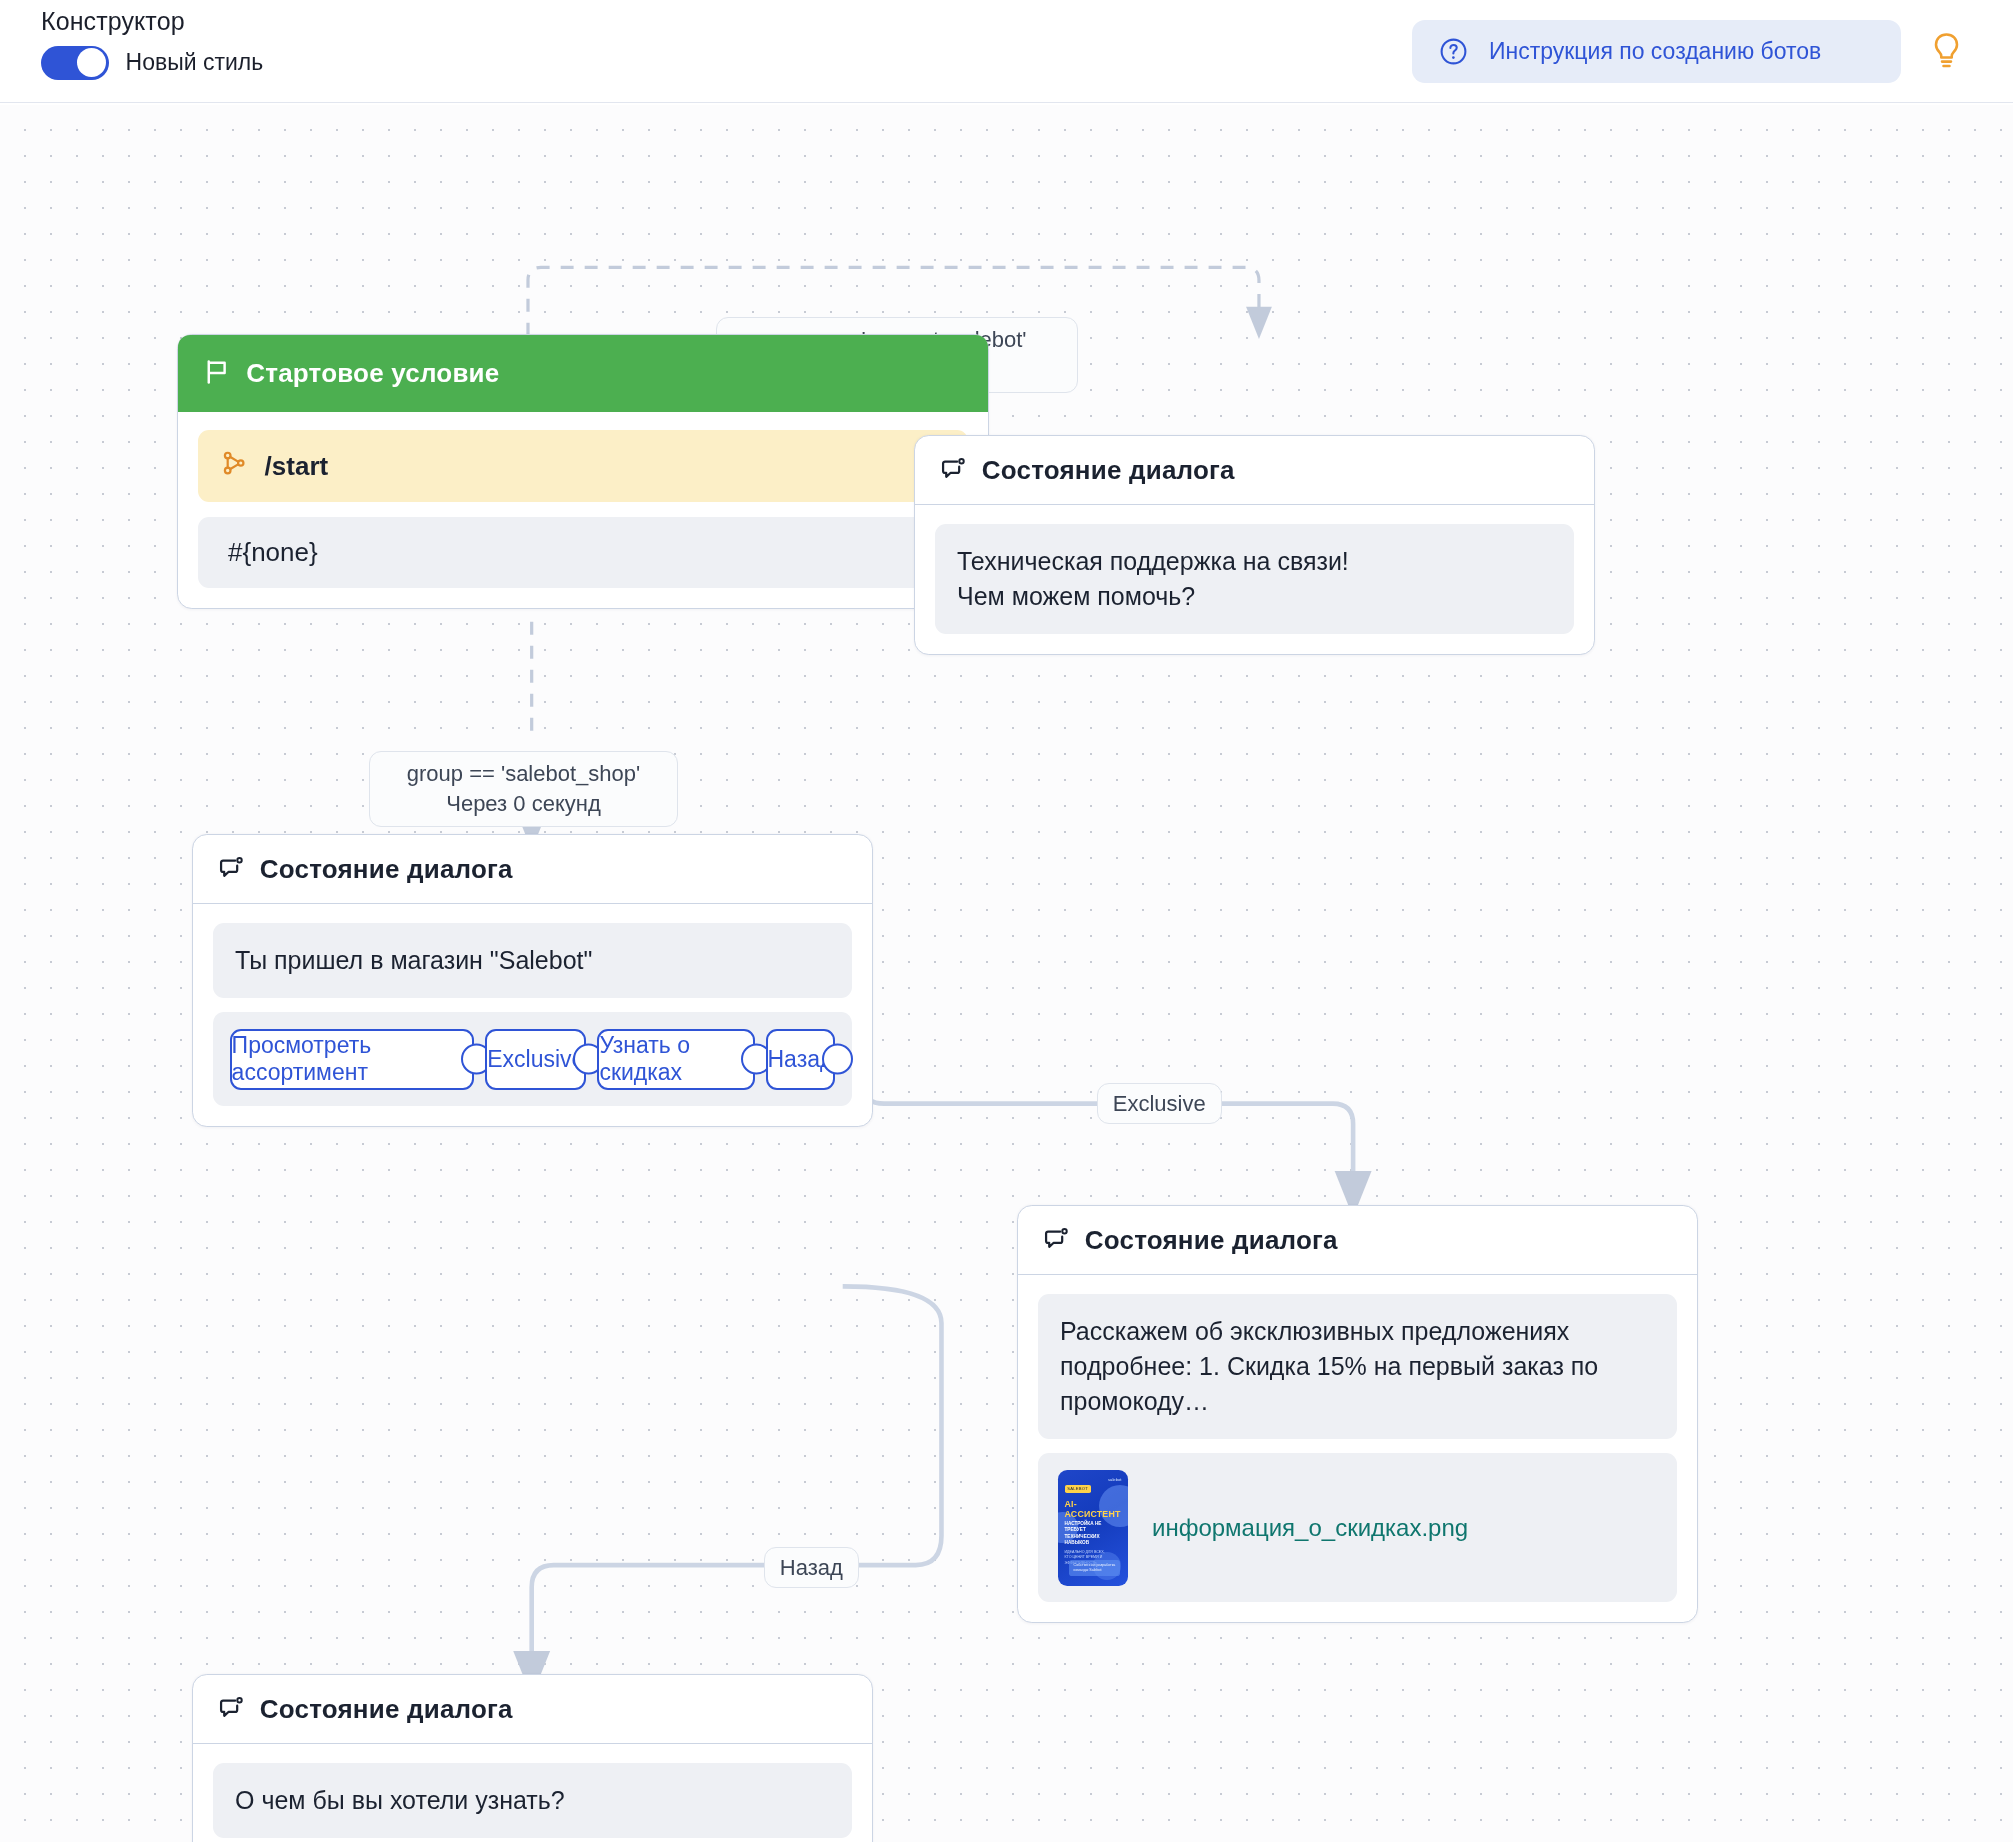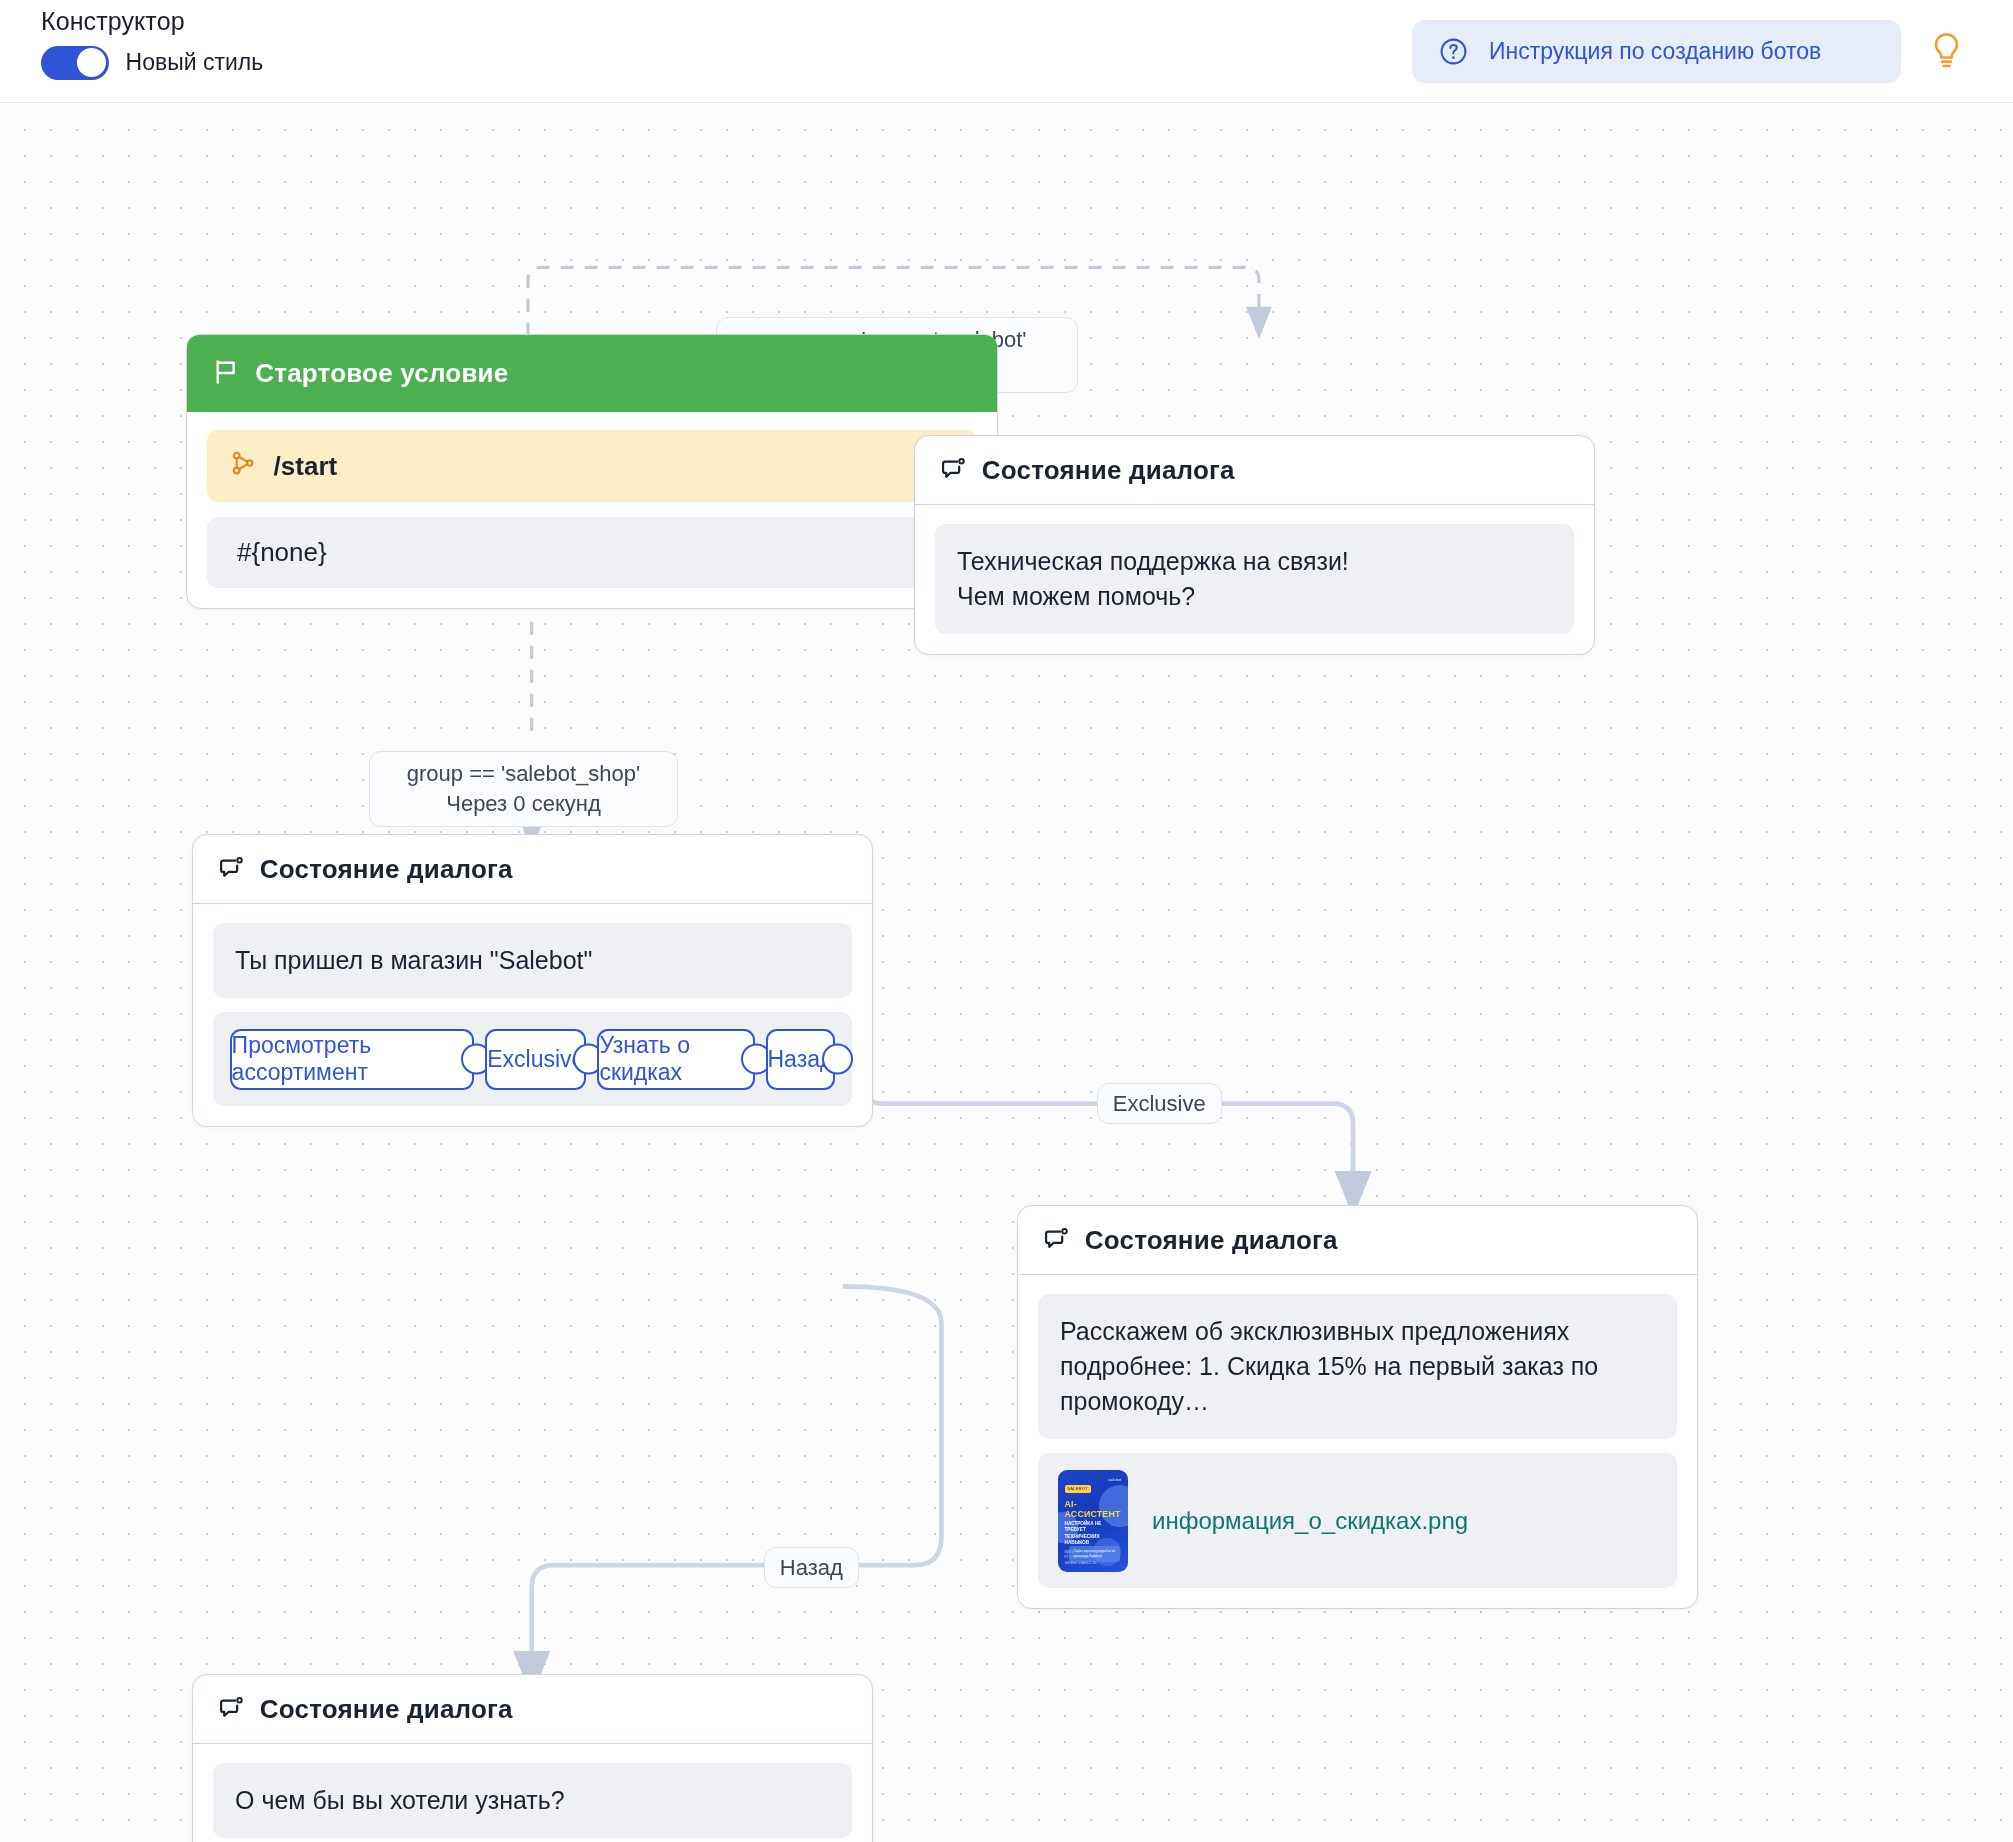--- a/index.html
+++ b/index.html
@@ -122,21 +122,21 @@
     width: 31px; height: 31px; border-radius: 50%;
     background: #ffffff; border: 2.3px solid #2f54d6;
   }
 
   .file-block {
     background: #eef0f4; border-radius: 11px;
     padding: 16.6px 20px;
     display: flex; align-items: center; gap: 24px;
   }
   .file-thumb {
-    width: 70px; height: 102px; border-radius: 9.2px; flex: 0 0 auto;
+    width: 70px; height: 116px; border-radius: 9.2px; flex: 0 0 auto;
     background: linear-gradient(150deg,#1f46c9 0%,#133bbc 45%,#2552dd 100%);
     position: relative; overflow: hidden;
     padding: 7.4px 6.5px;
   }
   .file-thumb .blob {
     position: absolute; border-radius: 50%;
     background: rgba(120,165,255,.45);
   }
   .file-thumb .b1 { width: 42px; height: 42px; right: -13px; top: 14.8px; }
   .file-thumb .b2 { width: 31px; height: 31px; left: -11px; top: 42px; }
@@ -238,21 +238,21 @@
   <div class="edge-label" style="left:716px; top:212px; width:362px;">group == 'support_salebot'
 Через 0 секунд</div>
 
   <div class="edge-label" style="left:369px; top:646px; width:309px;">group == 'salebot_shop'
 Через 0 секунд</div>
 
   <div class="edge-label" style="left:1097px; top:978px; padding:5.5px 14.8px; line-height:28px;">Exclusive</div>
 
   <div class="edge-label" style="left:764px; top:1442px; padding:5.5px 14.8px; line-height:28px;">Назад</div>
 
-  <div class="node" style="left:186px; top:229px; width:812px;">
+  <div class="node" style="left:177px; top:229px; width:812px;">
     <div class="node-head green">
       <span>
         <svg width="29.5" height="29.5" viewBox="0 0 24 24" fill="none">
           <path d="M5.5 3.6v17.2" stroke="#ffffff" stroke-width="2" stroke-linecap="round"></path>
           <path d="M5.5 4.6h12.9v8.4H5.5" stroke="#ffffff" stroke-width="2" stroke-linejoin="round"></path>
         </svg>
       </span>
       <span class="node-title">Стартовое условие</span>
     </div>
     <div class="node-body">

